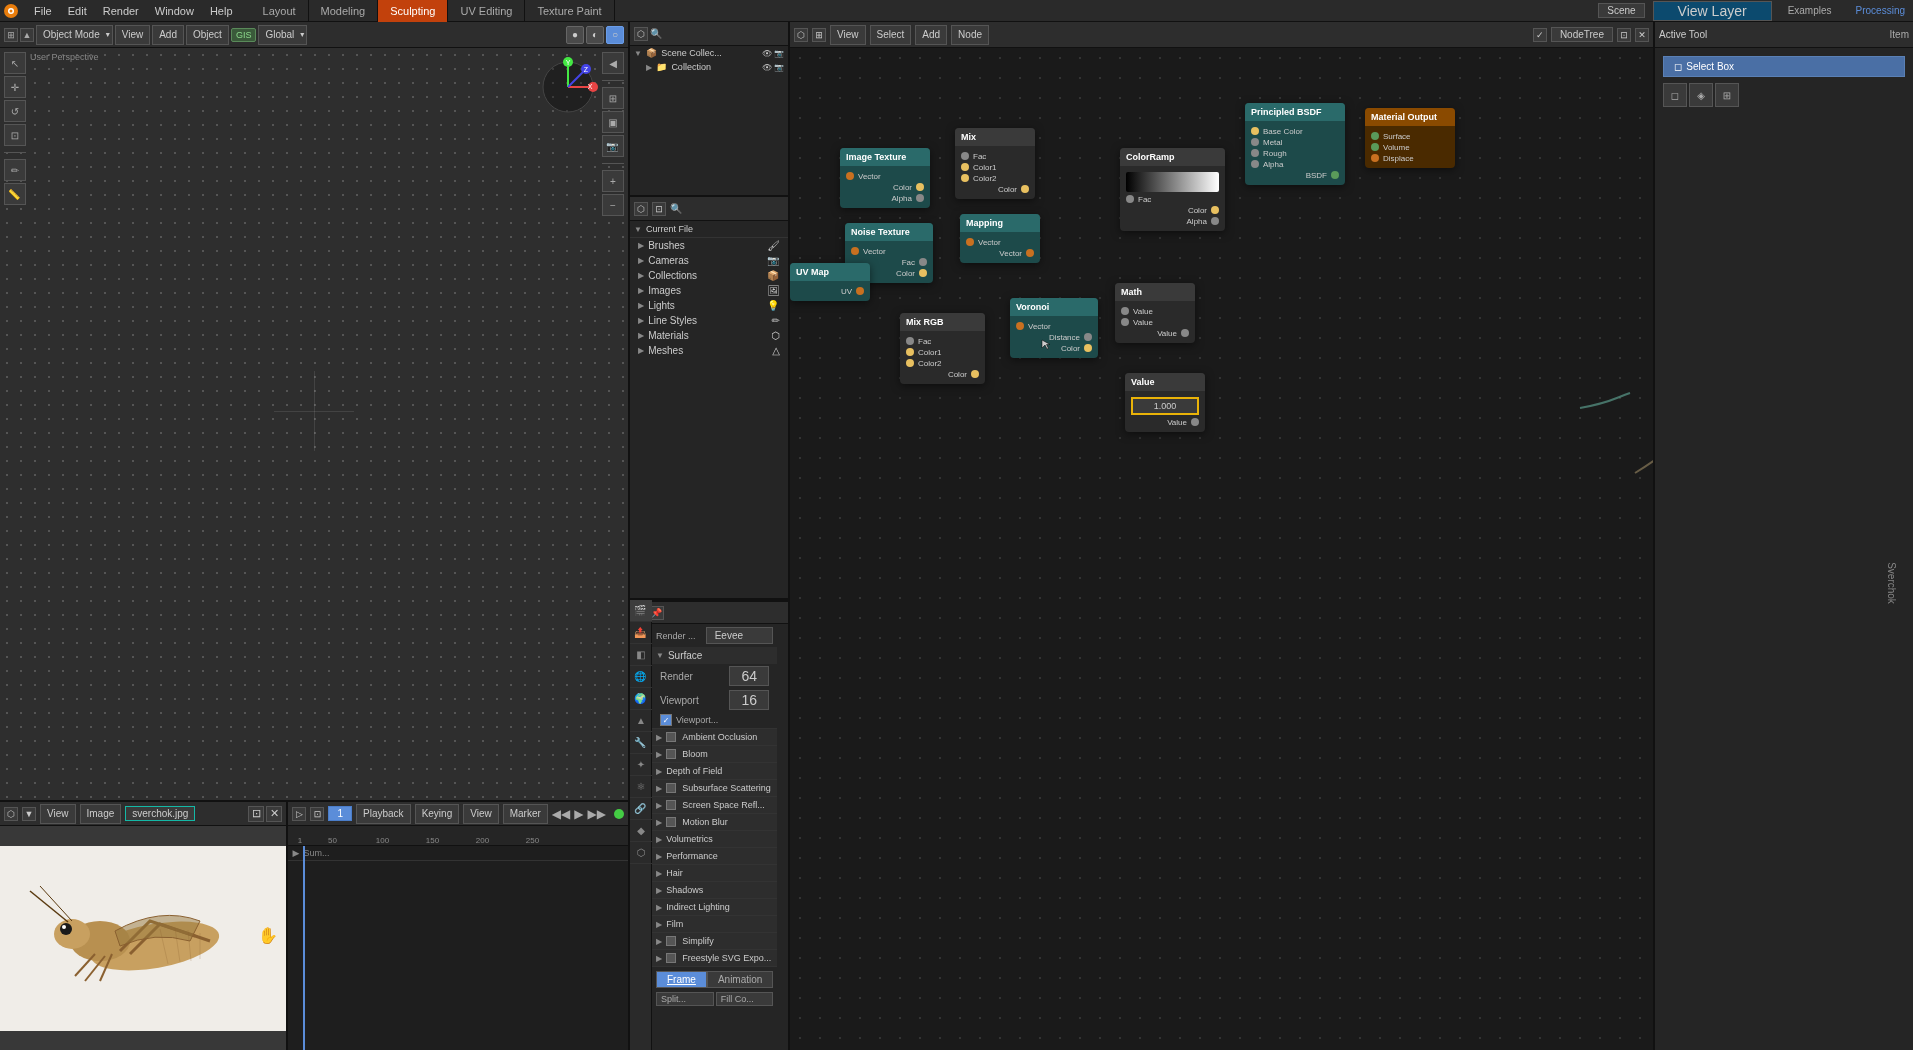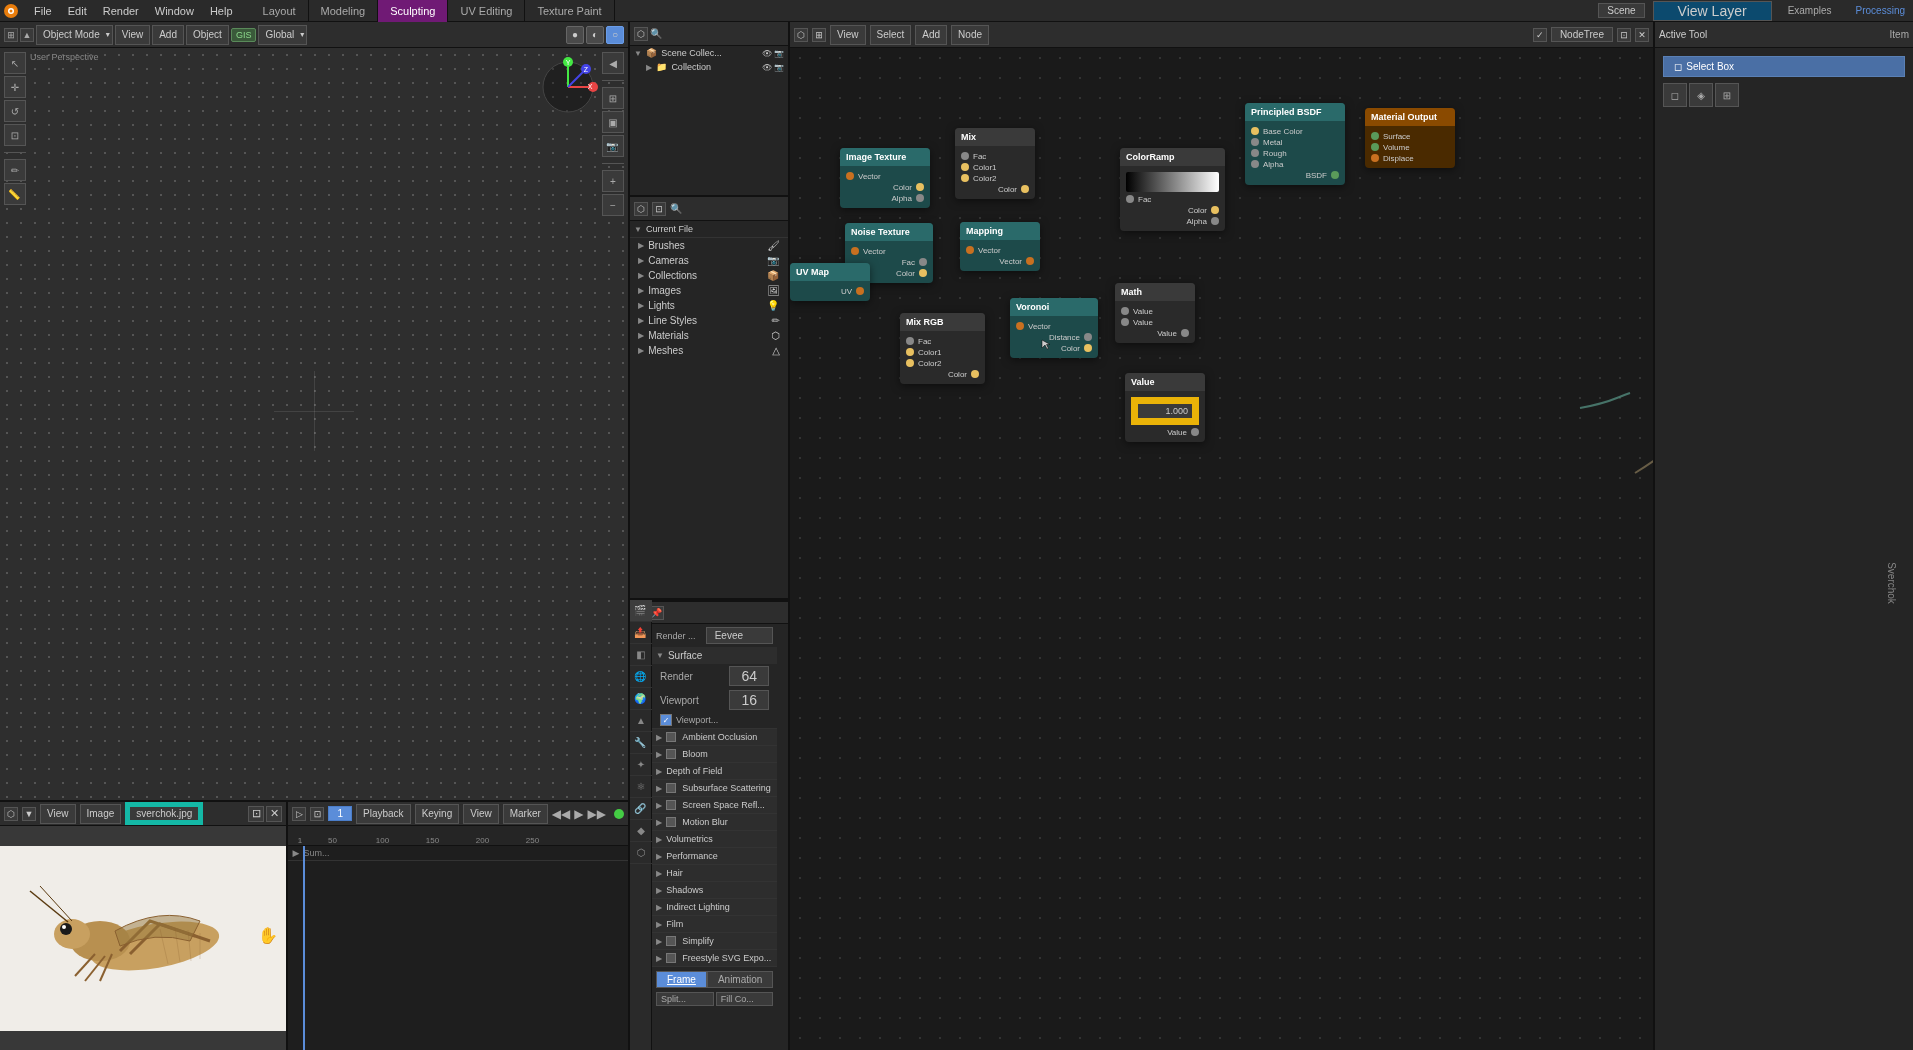--- a/index.html
+++ b/index.html
@@ -40,21 +40,21 @@
       padding: 2px 12px;
       font-size: 11px;
       color: #aaa;
       border-right: 1px solid #111;
       cursor: pointer;
       height: 22px;
       display: flex;
       align-items: center;
     }
     .workspace-tab.active {
-      background: #701a75;
+      background: #c2410c;
       color: #fff;
     }
 
     
     .main-layout {
       position: absolute;
       top: 22px; left: 0; right: 0; bottom: 0;
       display: flex;
     }
 
@@ -681,21 +681,21 @@
     </div>
 
     <div class="bottom-panel">
 
       <div class="image-viewer">
         <div class="image-viewer-toolbar">
           <div style="width:14px;height:14px;background:#3a3a3a;border:1px solid #555;display:flex;align-items:center;justify-content:center;font-size:9px;">⬡</div>
           <div style="width:14px;height:14px;background:#3a3a3a;border:1px solid #555;display:flex;align-items:center;justify-content:center;font-size:9px;">▼</div>
           <div class="viewport-btn">View</div>
           <div class="viewport-btn">Image</div>
-          <div style="background:#3a3a3a;border:5px solid #14b8a6;padding:1px 6px;font-size:10px;color:#ccc;">sverchok.jpg</div>
+          <div style="background:#3a3a3a;border:1px solid #14b8a6;padding:1px 6px;font-size:10px;color:#ccc;">sverchok.jpg</div>
           <div style="margin-left:auto;display:flex;gap:2px;">
             <div style="width:16px;height:16px;background:#3a3a3a;border:1px solid #555;display:flex;align-items:center;justify-content:center;cursor:pointer;">⊡</div>
             <div style="width:16px;height:16px;background:#3a3a3a;border:1px solid #555;display:flex;align-items:center;justify-content:center;cursor:pointer;">✕</div>
           </div>
         </div>
 
         <div class="image-viewer-content">
 
           <div class="grasshopper-img">
             <svg width="290" height="185" viewBox="0 0 290 185">
@@ -1108,21 +1108,21 @@
               <span>Fac</span>
               <span class="node-socket" style="background:#888;"></span>
             </div>
           <div class="node-row" style="justify-content:flex-end;">
               <span>Color</span>
               <span class="node-socket" style="background:#e8c060;"></span>
             </div>
         </div>
       </div>
 
-      <div class="node node-teal" style="left:170px; top:174px; width:70px;">
+      <div class="node node-teal" style="left:170px; top:166px; width:70px;">
         <div class="node-header">Mapping</div>
         <div class="node-body">
           <div class="node-row">
               <span class="node-socket" style="background:#c87020;"></span>
               <span>Vector</span>
             </div>
           <div class="node-row" style="justify-content:flex-end;">
               <span>Vector</span>
               <span class="node-socket" style="background:#c87020;"></span>
             </div>
@@ -1256,21 +1256,21 @@
           <div class="node-row">
               <span class="node-socket" style="background:#c87020;"></span>
               <span>Displace</span>
             </div>
         </div>
       </div>
 
       <div class="node node-dark" style="left:335px; top:325px; width:80px;">
         <div class="node-header">Value</div>
         <div class="node-body">
-          <div style="background:#3a3a3a;border:7px solid #eab308;padding:2px 4px;text-align:right;font-size:9px;color:#ccc;margin:2px 0;">1.000</div>
+          <div style="background:#3a3a3a;border:2px solid #eab308;padding:2px 4px;text-align:center;font-size:9px;color:#ccc;margin:2px 0;">1.000</div>
           <div class="node-row" style="justify-content:flex-end;">
               <span>Value</span>
               <span class="node-socket" style="background:#888;"></span>
             </div>
         </div>
       </div>
 
       <div style="position:absolute;left:250px;top:290px;width:12px;height:12px;cursor:default;">
         <svg width="12" height="12" viewBox="0 0 12 12">
           <path d="M2 2 L2 10 L5 7 L7 11 L8.5 10.5 L6.5 6.5 L10 6.5 Z" fill="#ccc" stroke="#000" stroke-width="0.5"></path>

